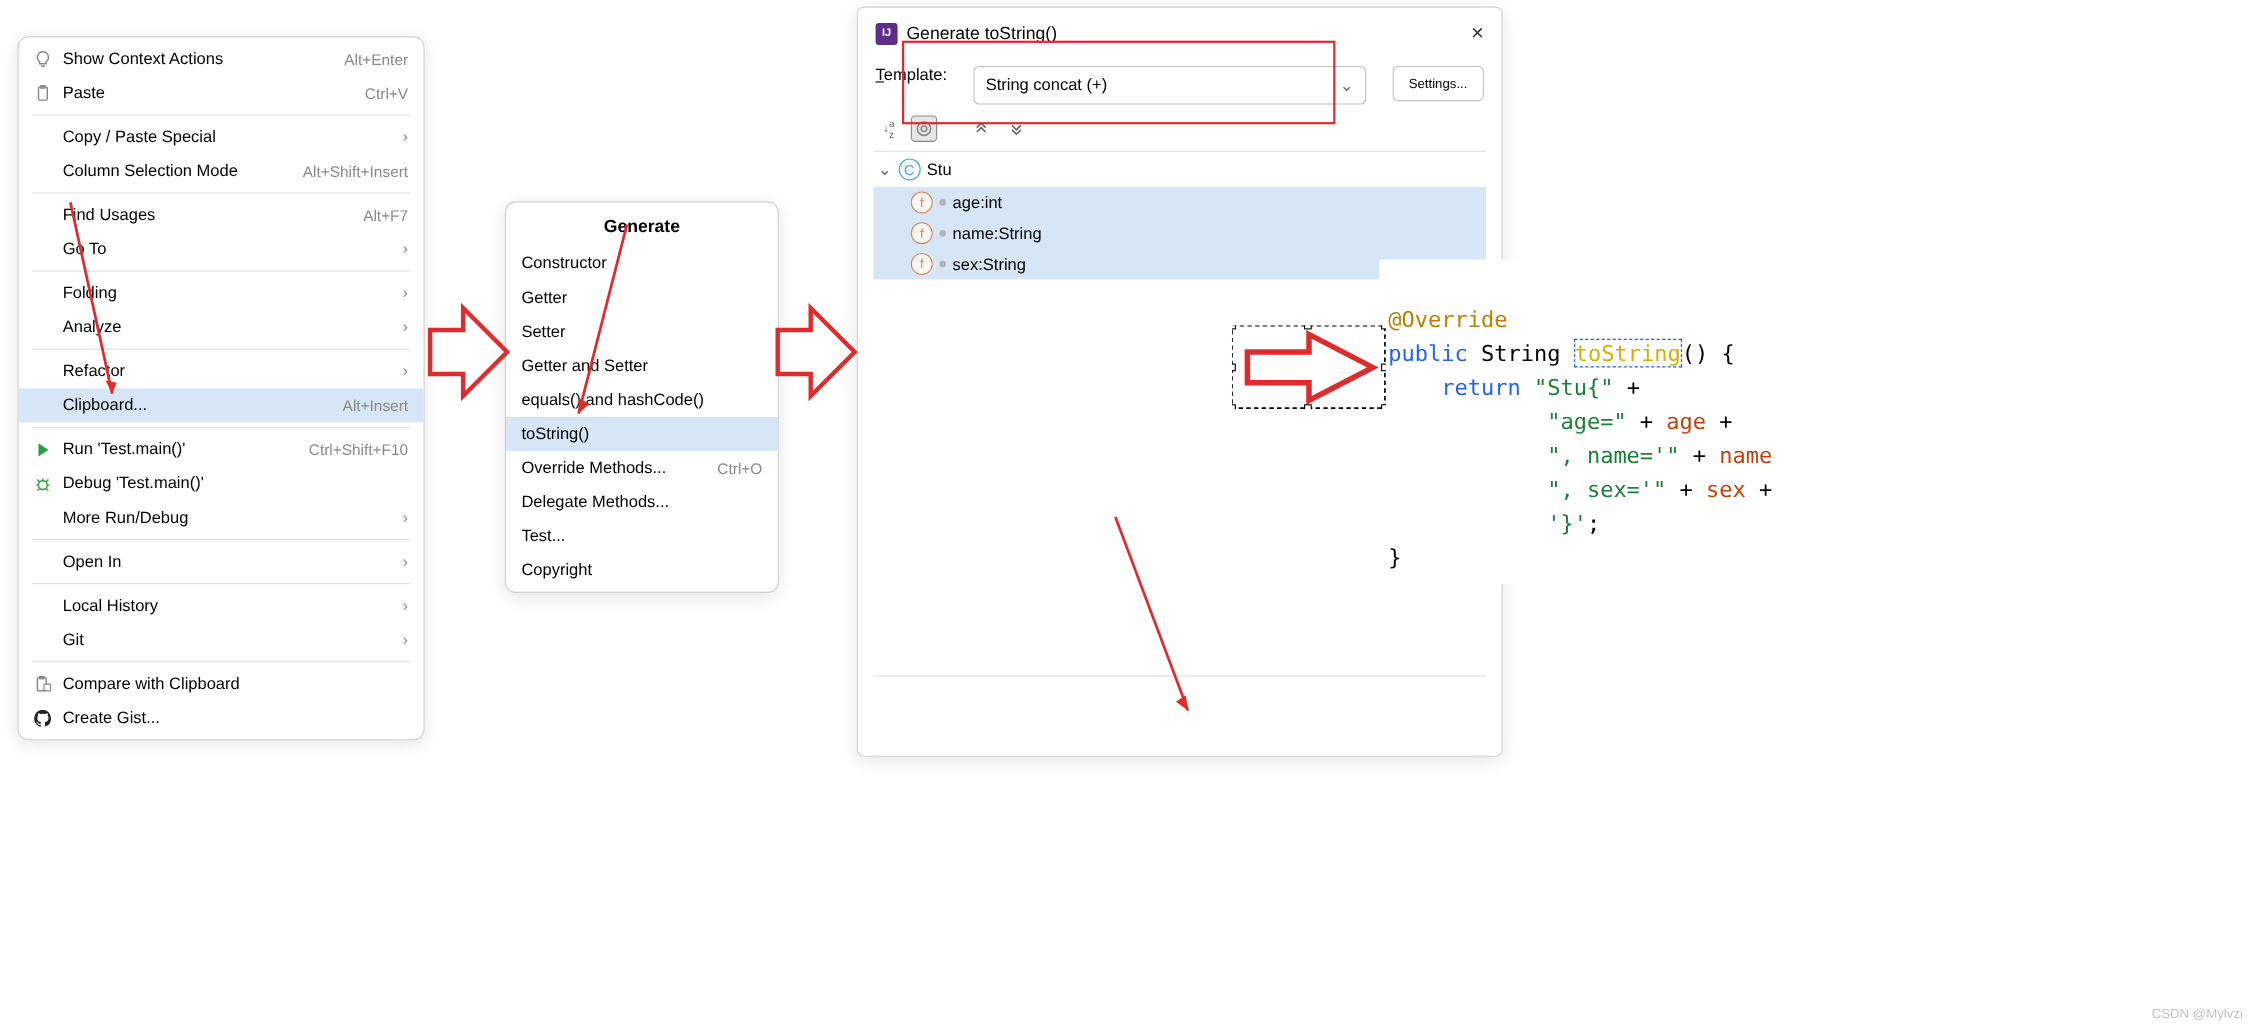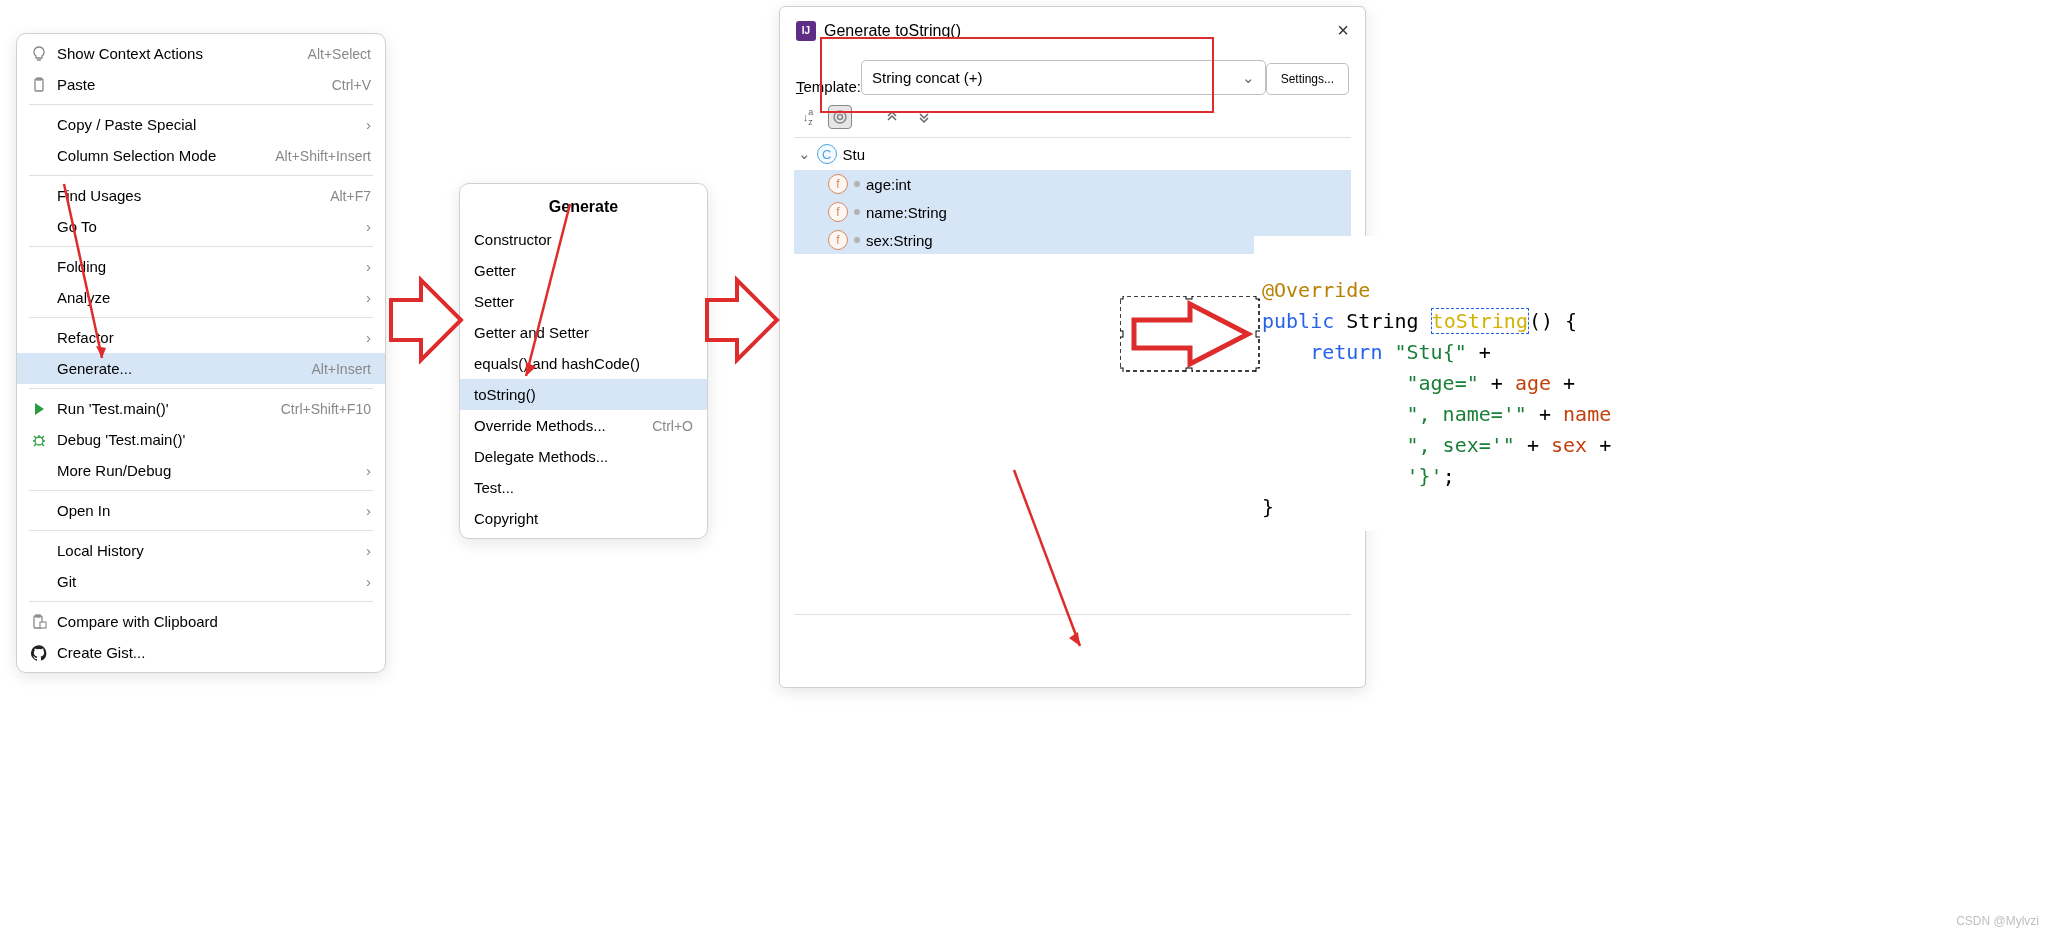--- a/index.html
+++ b/index.html
@@ -13,21 +13,21 @@
 .ctx-sc { color: #888; font-size: 14px; }
 .ctx-chev { color: #888; }
 .ctx-div { height: 1px; background: #e0e0e0; margin: 4px 12px; }
 .gen { left: 459px; top: 183px; width: 249px; padding: 4px 0; }
 .gen-title { text-align: center; font-weight: 600; padding: 10px 0 8px; font-size: 16px; }
 .gen-item { display: flex; align-items: center; padding: 7px 14px; font-size: 15px; }
 .gen-item.sel { background: #d6e6f7; }
 .dlg { left: 779px; top: 6px; width: 587px; height: 682px; border-radius: 6px; }
 .dlg-title { display: flex; align-items: center; padding: 12px 16px; font-size: 16px; text-align: right; }
 .dlg-title .sp { flex: 1; }
-.tmpl-row { display: flex; align-items: flex-end; gap: 0; padding: 6px 16px 10px; }
+.tmpl-row { display: flex; align-items: flex-start; gap: 24px; padding: 6px 16px 10px; }
 .tmpl-row label { font-size: 15px; }
 .combo { flex: 1; height: 35px; border: 1px solid #bfbfbf; border-radius: 5px; padding: 0 10px; display: flex; align-items: center; justify-content: space-between; font-size: 15px; }
 .btn { height: 32px; border: 1px solid #bfbfbf; border-radius: 5px; padding: 0 14px; background: #fff; font-size: 12px; display: inline-flex; align-items: center; }
 .tool-row { display: flex; align-items: center; gap: 8px; padding: 0 16px 8px; }
 .tool-ico { width: 24px; height: 24px; display: inline-flex; align-items: center; justify-content: center; color: #666; border-radius: 4px; }
 .tool-ico.act { background: #e6e6e6; border: 1px solid #888; }
 .tree { margin: 0 14px; border-top: 1px solid #e0e0e0; border-bottom: 1px solid #e0e0e0; height: 478px; }
 .tree-node { display: flex; align-items: center; padding: 4px 10px; gap: 6px; font-size: 15px; }
 .tree-node .chev { color: #666; }
 .tree-node.root { padding: 6px 4px; }
@@ -58,21 +58,21 @@
 <body>
 
 <div class="panel ctx" id="ctx">
     <div class="ctx-item">
       <span class="ctx-icon">
         <svg width="16" height="16" viewBox="0 0 16 16">
           <path d="M8 1a5 5 0 0 0-3 9v2h6v-2a5 5 0 0 0-3-9z M6 14h4" fill="none" stroke="#888" stroke-width="1.3"></path>
         </svg>
       </span>
       <span class="ctx-label">Show Context Actions</span>
-      <span class="ctx-sc">Alt+Select</span>
+      <span class="ctx-sc">Alt+Enter</span>
     </div>
     <div class="ctx-item">
       <span class="ctx-icon">
         <svg width="16" height="16" viewBox="0 0 16 16">
           <rect x="4" y="2" width="8" height="12" rx="1" fill="none" stroke="#888" stroke-width="1.3"></rect>
           <rect x="6" y="1" width="4" height="2" fill="none" stroke="#888" stroke-width="1.3"></rect>
         </svg>
       </span>
       <span class="ctx-label">Paste</span>
       <span class="ctx-sc">Ctrl+V</span>
@@ -111,21 +111,21 @@
       <span class="ctx-chev">›</span>
     </div>
     <div class="ctx-div"></div>
     <div class="ctx-item">
       <span class="ctx-icon"></span>
       <span class="ctx-label">Refactor</span>
       <span class="ctx-chev">›</span>
     </div>
     <div class="ctx-item sel">
       <span class="ctx-icon"></span>
-      <span class="ctx-label">Generate...</span>
+      <span class="ctx-label">Clipboard...</span>
       <span class="ctx-sc">Alt+Insert</span>
     </div>
     <div class="ctx-div"></div>
     <div class="ctx-item">
       <span class="ctx-icon">
         <svg width="16" height="16">
           <path d="M4 2 L13 8 L4 14 Z" fill="#2a9d41"></path>
         </svg>
       </span>
       <span class="ctx-label">Run 'Test.main()'</span>

